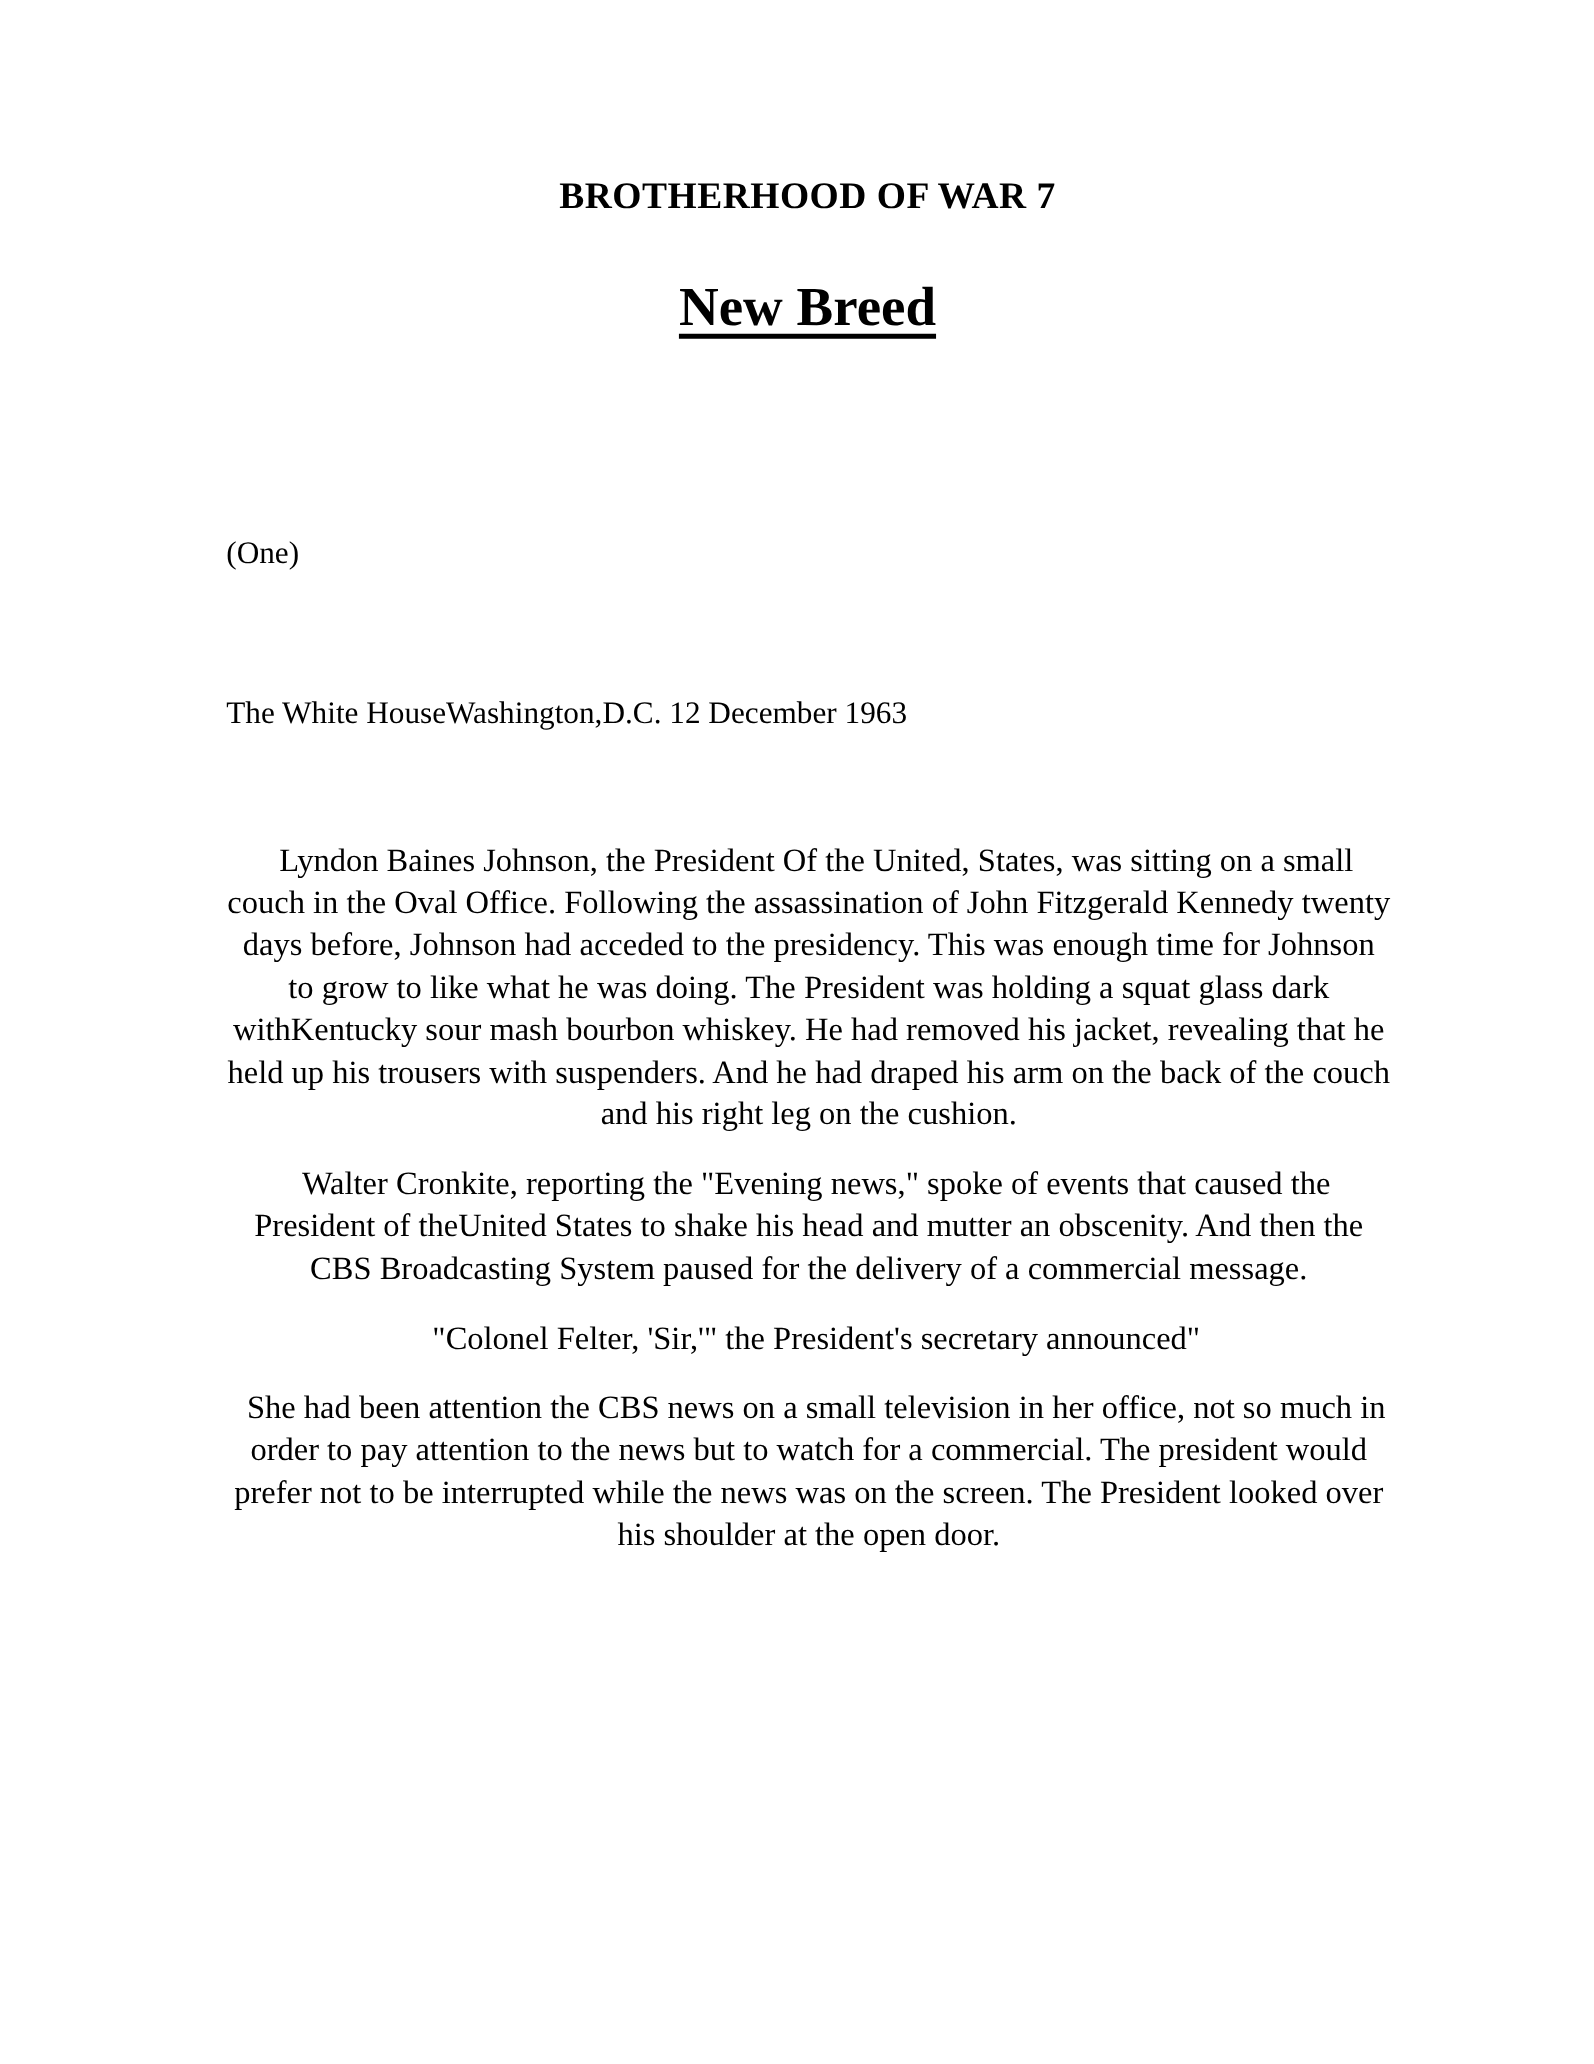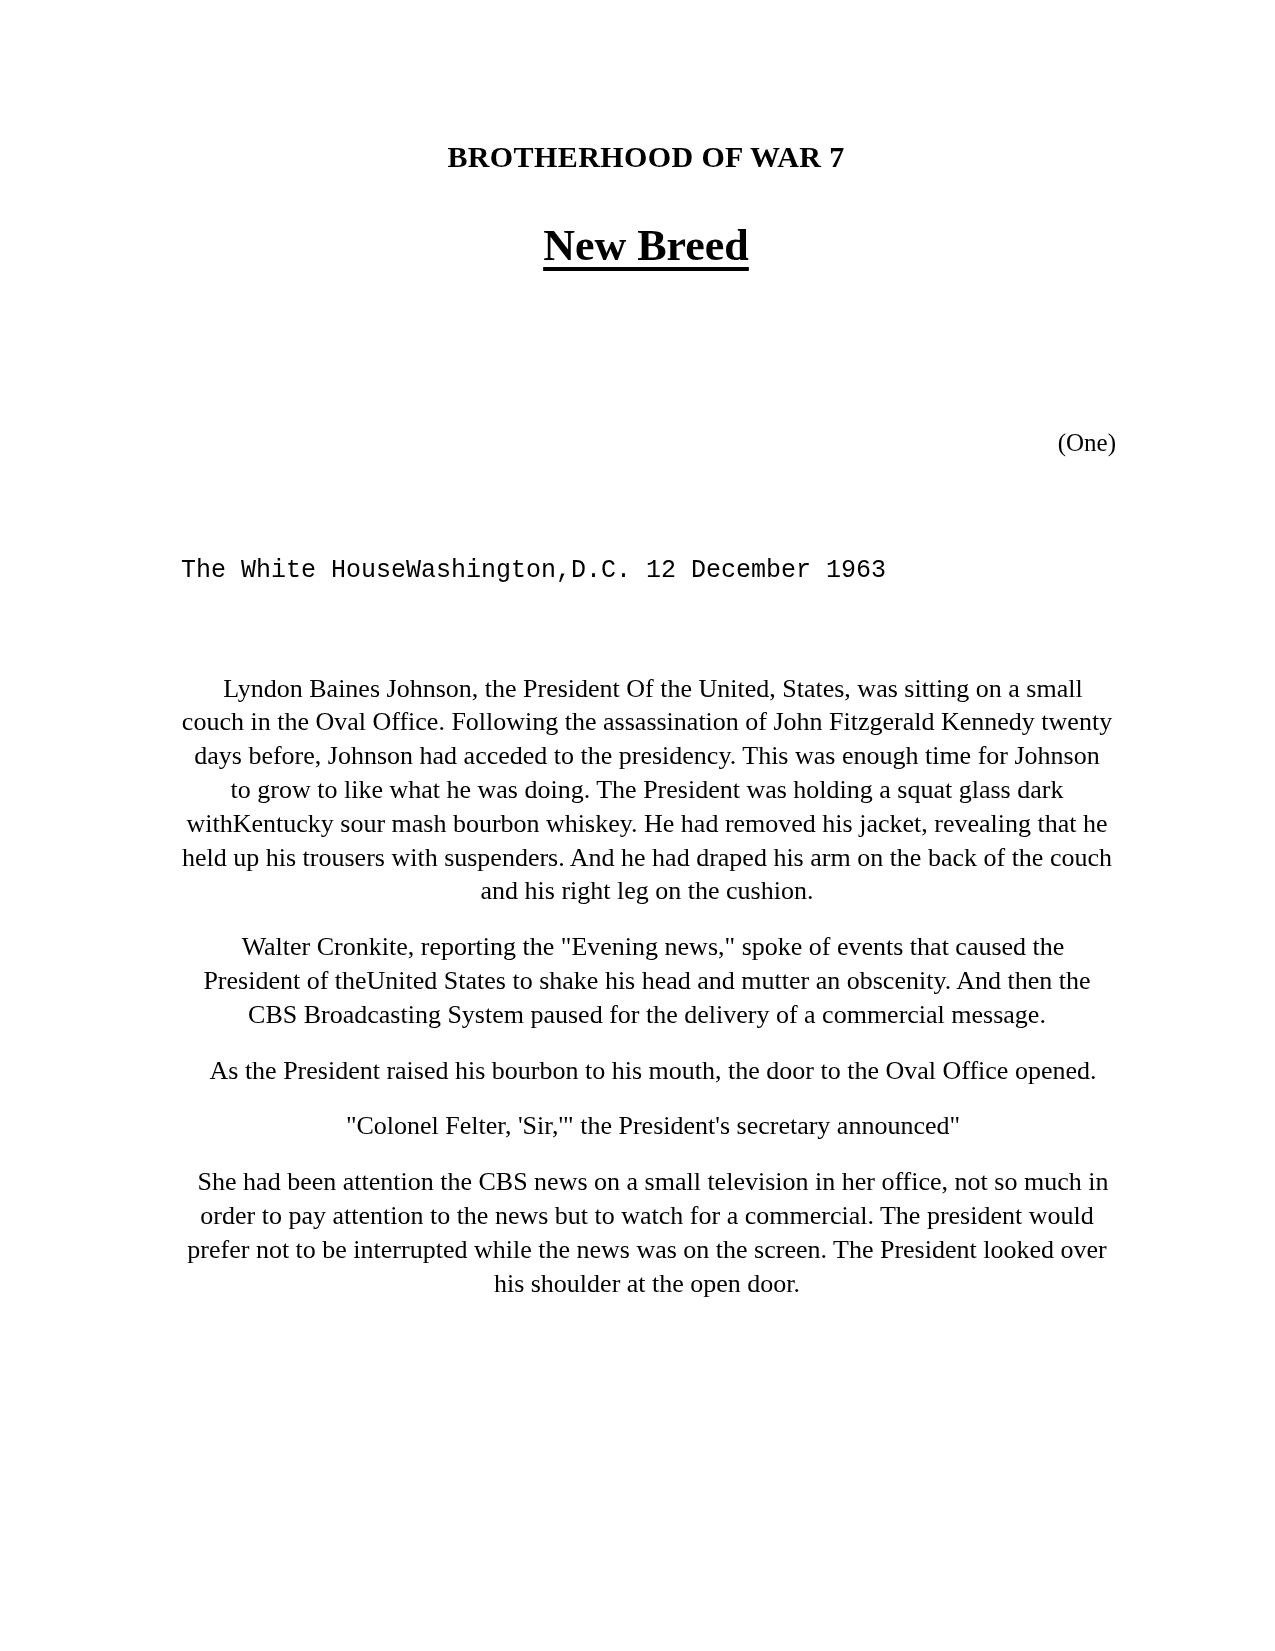--- a/index.html
+++ b/index.html
@@ -45,28 +45,26 @@
   .book-title .underline-span {
     text-decoration: underline;
     text-underline-offset: 7px;
     text-decoration-thickness: 4px;
   }
   .chapter-label {
     font-size: 25px;
     margin: 0;
     padding-top: 155px;
     line-height: 1.3;
-    text-align: right;
   }
   .dateline {
     font-size: 25px;
     margin: 0;
     padding-top: 96px;
     line-height: 1.3;
-    font-family: Liberation Mono, monospace;
   }
   .body-block {
     padding-top: 84px;
   }
   p.para {
     font-size: 26px;
     line-height: 1.30;
     margin: 0 0 22px 0;
     text-align: center;
     text-indent: 12px;
@@ -88,19 +86,18 @@
       <span class="underline-span">New Breed</span>
     </h2>
 
     <p class="chapter-label">(One)</p>
 
     <p class="dateline">The White HouseWashington,D.C. 12 December 1963</p>
 
     <div class="body-block">
       <p class="para">Lyndon Baines Johnson, the President Of the United, States, was sitting on a small couch in the Oval Office. Following the assassination of John Fitzgerald Kennedy twenty days before, Johnson had acceded to the presidency. This was enough time for Johnson to grow to like what he was doing. The President was holding a squat glass dark withKentucky sour mash bourbon whiskey. He had removed his jacket, revealing that he held up his trousers with suspenders. And he had draped his arm on the back of the couch and his right leg on the cushion.</p>
       <p class="para">Walter Cronkite, reporting the "Evening news," spoke of events that caused the President of theUnited States to shake his head and mutter an obscenity. And then the CBS Broadcasting System paused for the delivery of a commercial message.</p>
-      <p class="para">As the President raised his bourbon to his mouth, the door to the Oval Office opened.</p>
       <p class="para">"Colonel Felter, 'Sir,'" the President's secretary announced"</p>
       <p class="para">She had been attention the CBS news on a small television in her office, not so much in order to pay attention to the news but to watch for a commercial. The president would prefer not to be interrupted while the news was on the screen. The President looked over his shoulder at the open door.</p>
     </div>
 
   </div>
 </div>
 
 </body></html>

